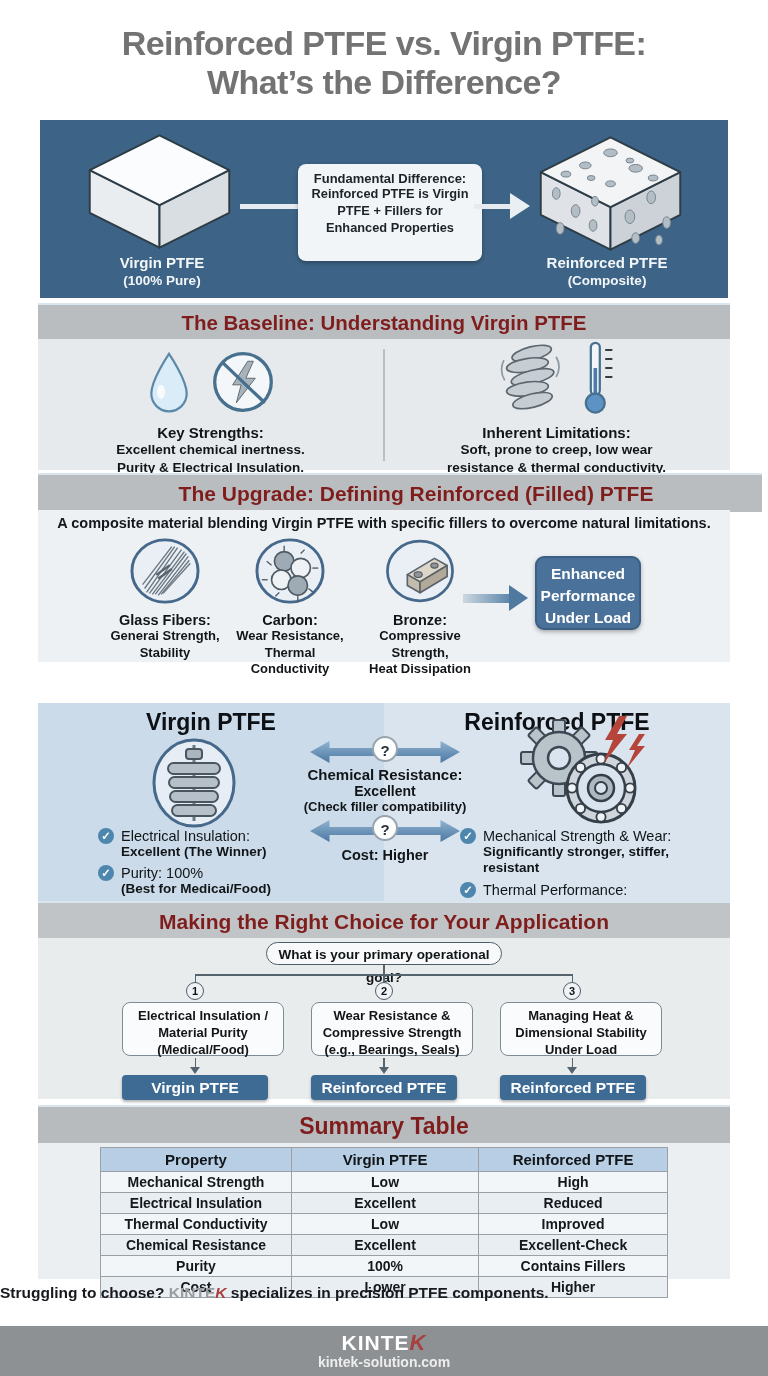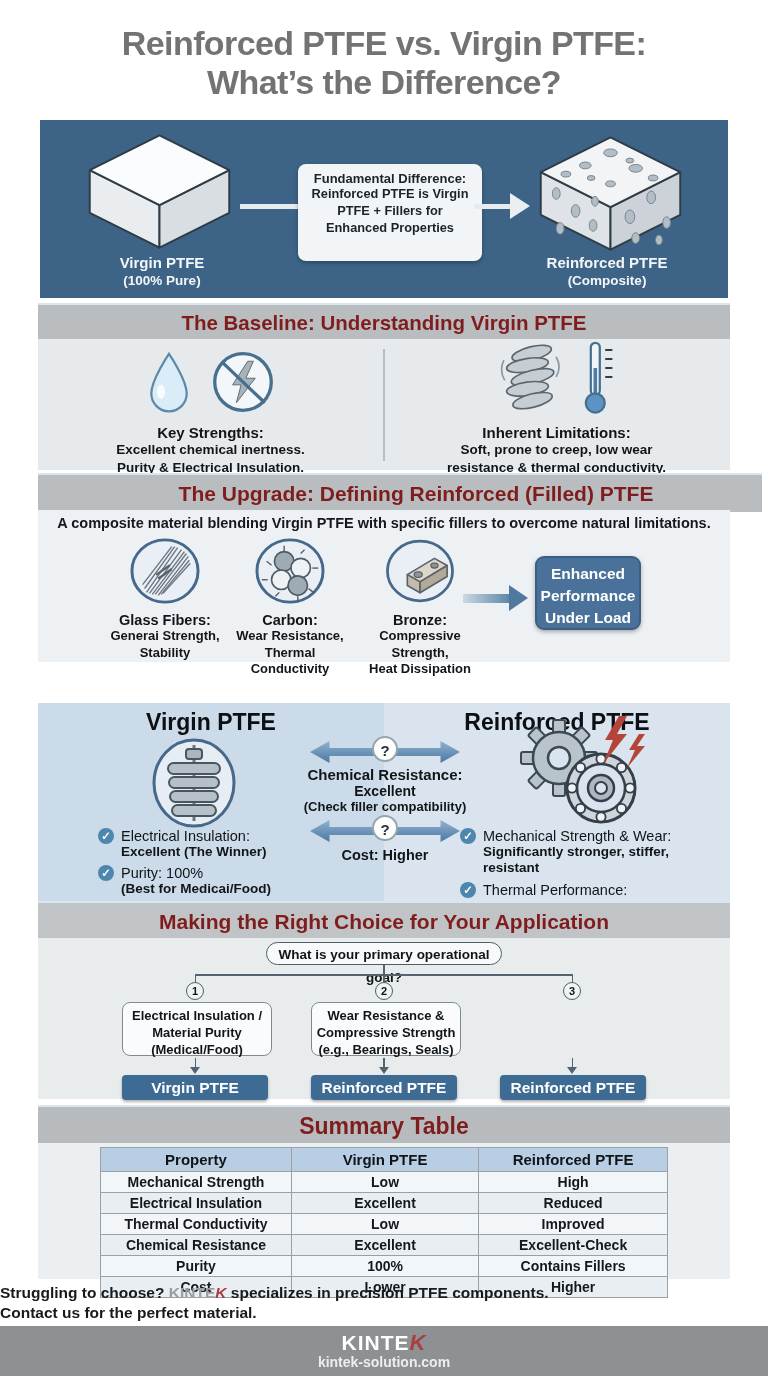--- a/index.html
+++ b/index.html
@@ -69,21 +69,21 @@
   .pt-title{font-size:14.5px;font-weight:400;}
   .pt-desc{font-size:13.5px;font-weight:600;margin-left:23px;line-height:1.22;}
 
   
   .ch-body{left:38px;top:938px;width:692px;height:161px;background:#e9eced;}
   .ch-pill{left:266px;top:942px;width:236px;height:23px;border:1.5px solid #4e5d68;border-radius:12px;
            background:#f7f9fa;font-size:13.5px;font-weight:700;line-height:23px;text-align:center;box-sizing:border-box;}
   .fline{background:#55636e;}
   .num-circle{width:18px;height:18px;border-radius:50%;border:1.4px solid #4e5d68;background:#f0f3f5;
               font-size:11px;font-weight:800;text-align:center;line-height:16px;box-sizing:border-box;}
-  .opt-box{top:1002px;width:150px;height:54px;background:#fafbfc;border:1.3px solid #7e8b95;border-radius:8px;
+  .opt-box{top:1002px;width:162px;height:54px;background:#fafbfc;border:1.3px solid #7e8b95;border-radius:8px;
            font-size:13px;font-weight:700;line-height:1.3;text-align:center;padding-top:5px;box-sizing:border-box;}
   .d-head{width:0;height:0;border-left:5.5px solid transparent;border-right:5.5px solid transparent;
           border-top:7px solid #55636e;}
   .ans-btn{top:1075px;width:146px;height:25px;background:#3e6b94;border-radius:4px;color:#ffffff;
            font-size:15.5px;font-weight:800;line-height:25px;text-align:center;
            box-shadow:0 2px 3px rgba(0,0,0,.3);}
 
   
   .sum-body{left:38px;top:1143px;width:692px;height:136px;background:#eceff2;}
   .sum-table{left:100px;top:1147px;width:568px;border-collapse:collapse;}
@@ -425,20 +425,25 @@
   <div class="abs opt-box" style="left:122px;">
     <div>Electrical Insulation /</div>
     <div>Material Purity</div>
     <div>(Medical/Food)</div>
   </div>
   <div class="abs opt-box" style="left:311px;">
     <div>Wear Resistance &amp;</div>
     <div>Compressive Strength</div>
     <div>(e.g., Bearings, Seals)</div>
   </div>
+  <div class="abs opt-box" style="left:500px;">
+    <div>Managing Heat &amp;</div>
+    <div>Dimensional Stability</div>
+    <div>Under Load</div>
+  </div>
 
   <div class="abs fline" style="left:194.5px;top:1058px;width:1.5px;height:9px;"></div>
   <div class="abs fline" style="left:383px;top:1058px;width:1.5px;height:9px;"></div>
   <div class="abs fline" style="left:571.5px;top:1058px;width:1.5px;height:9px;"></div>
   <div class="abs d-head" style="left:190px;top:1067px;"></div>
   <div class="abs d-head" style="left:378.5px;top:1067px;"></div>
   <div class="abs d-head" style="left:567px;top:1067px;"></div>
 
   <div class="abs ans-btn" style="left:122px;">Virgin PTFE</div>
   <div class="abs ans-btn" style="left:311px;">Reinforced PTFE</div>
@@ -486,21 +491,20 @@
         <td>Cost</td>
         <td>Lower</td>
         <td>Higher</td>
       </tr>
     </tbody>
   </table>
 
   <div class="abs tagline">
     <span>Struggling to choose? </span><span class="brand-gray">KINTE</span><span class="brand-red">K</span><span> specializes in precision PTFE components.</span>
   </div>
-  <div class="abs tagline tag2">Contact us for the perfect material.</div>
 
   <div class="abs footer-bar"></div>
   <div class="abs logo">
     <span>KINTE</span><span class="brand-red">K</span>
   </div>
   <div class="abs site">kintek-solution.com</div>
 
 </div>
 
 </body></html>

